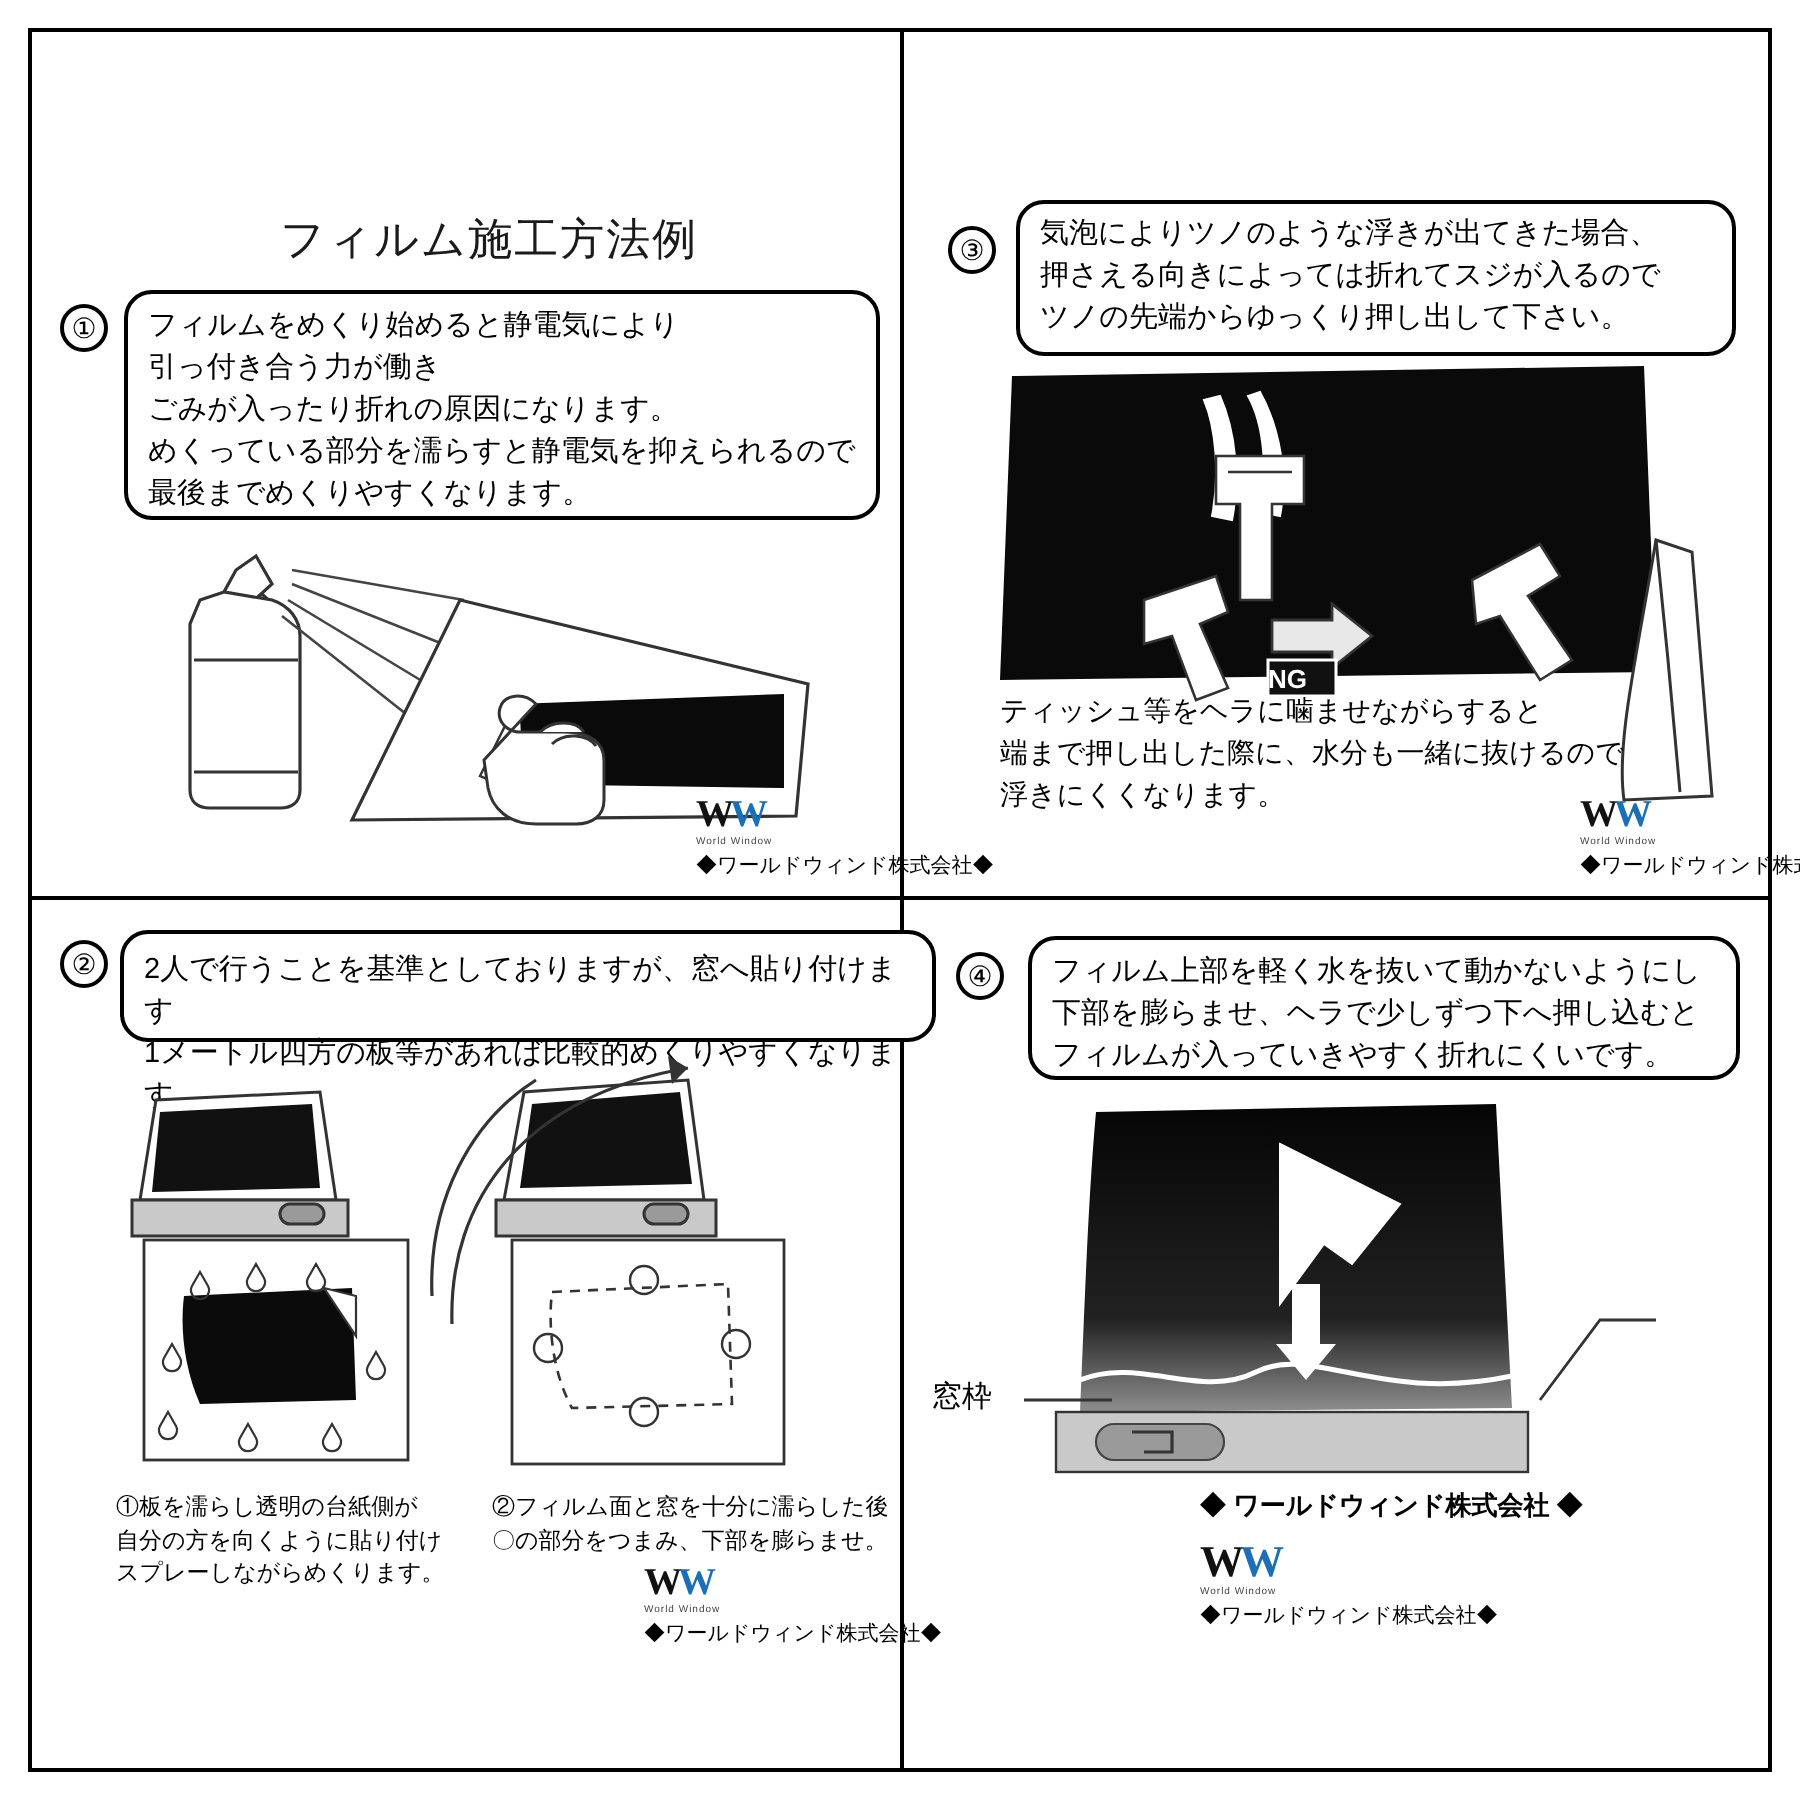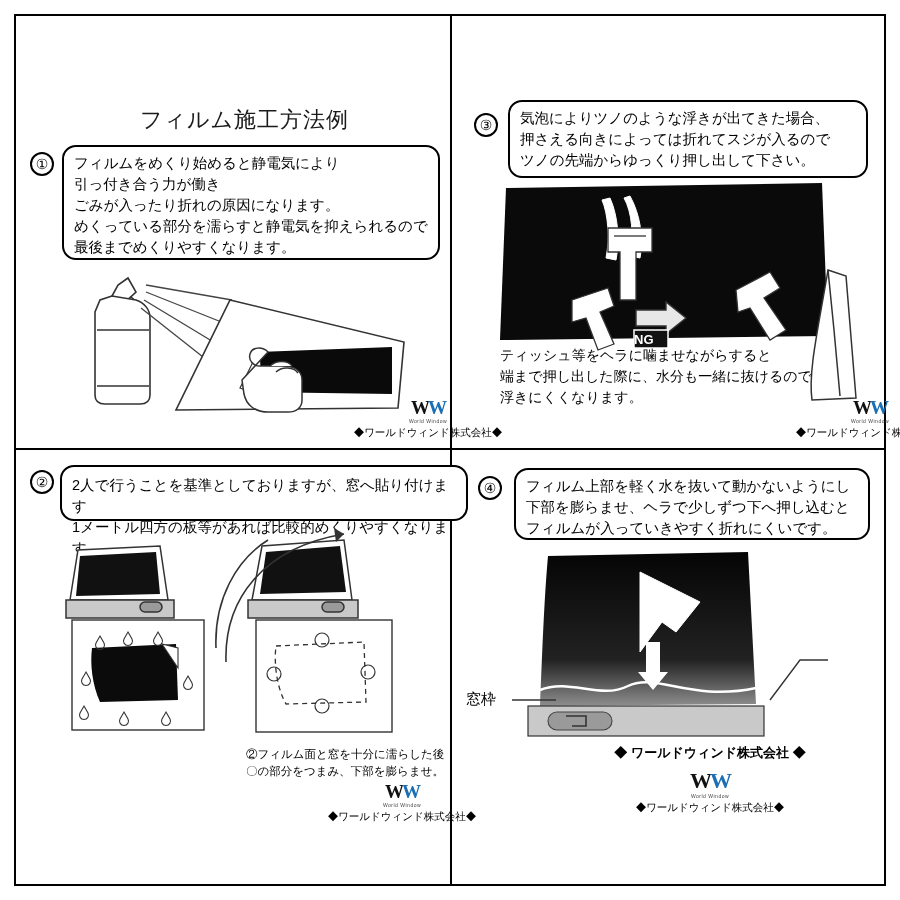--- a/index.html
+++ b/index.html
@@ -86,21 +86,21 @@
   .title {
     position: absolute;
     font-size: 22px;
     letter-spacing: 1px;
     color: #1a1a1a;
   }
 
   
   .brand {
     position: absolute;
-    text-align: center;
+    text-align: left;
     width: 160px;
   }
   .brand .ww {
     font-family: "Liberation Serif", serif;
     font-weight: bold;
     font-size: 19px;
     letter-spacing: -2px;
     color: #111;
     line-height: 1;
   }
@@ -175,21 +175,21 @@
   </svg>
 
   <div class="brand" style="left:348px; top:398px;">
     <div class="ww">W<span class="accent">W</span></div>
     <div class="sub">World Window</div>
     <div class="corp">◆ワールドウィンド株式会社◆</div>
   </div>
 
   <div class="circ-num" style="left:474px; top:113px;">③</div>
 
-  <div class="callout" style="left:508px; top:100px; width:360px; height:78px;">気泡によりツノのような浮きが出てきた場合、
+  <div class="callout" style="left:508px; top:100px; width:360px; height:78px;font-family:Liberation Mono, monospace;">気泡によりツノのような浮きが出てきた場合、
 押さえる向きによっては折れてスジが入るので
 ツノの先端からゆっくり押し出して下さい。</div>
 
   <svg class="svg-layer" width="900" height="900">
 
     <path d="M506,188 L822,183 L828,336 L500,340 Z" fill="#0a0a0a"></path>
 
     <g fill="#ffffff" stroke="#ffffff" stroke-width="1">
       <path d="M610,198 C618,216 620,240 616,260 L606,258 C610,238 608,214 602,200 Z"></path>
       <path d="M630,196 C640,214 644,238 640,258 L630,256 C634,236 632,212 624,198 Z"></path>
@@ -278,20 +278,23 @@
       <circle cx="322" cy="640" r="7"></circle>
       <circle cx="368" cy="672" r="7"></circle>
       <circle cx="322" cy="706" r="7"></circle>
     </g>
 
     <path d="M226,662 C224,600 262,548 344,534" fill="none" stroke="#333" stroke-width="1.6"></path>
     <path d="M344,534 L334,528 L336,542 Z" fill="#333"></path>
     <path d="M216,648 C214,600 236,560 268,540" fill="none" stroke="#333" stroke-width="1.6"></path>
   </svg>
 
+  <div class="small" style="left:58px; top:746px; width:170px;">①板を濡らし透明の台紙側が
+ 自分の方を向くように貼り付け
+ スプレーしながらめくります。</div>
 
   <div class="small" style="left:246px; top:746px; width:220px;">②フィルム面と窓を十分に濡らした後
  〇の部分をつまみ、下部を膨らませ。</div>
 
   <div class="brand" style="left:322px; top:782px;">
     <div class="ww">W<span class="accent">W</span></div>
     <div class="sub">World Window</div>
     <div class="corp">◆ワールドウィンド株式会社◆</div>
   </div>
 

